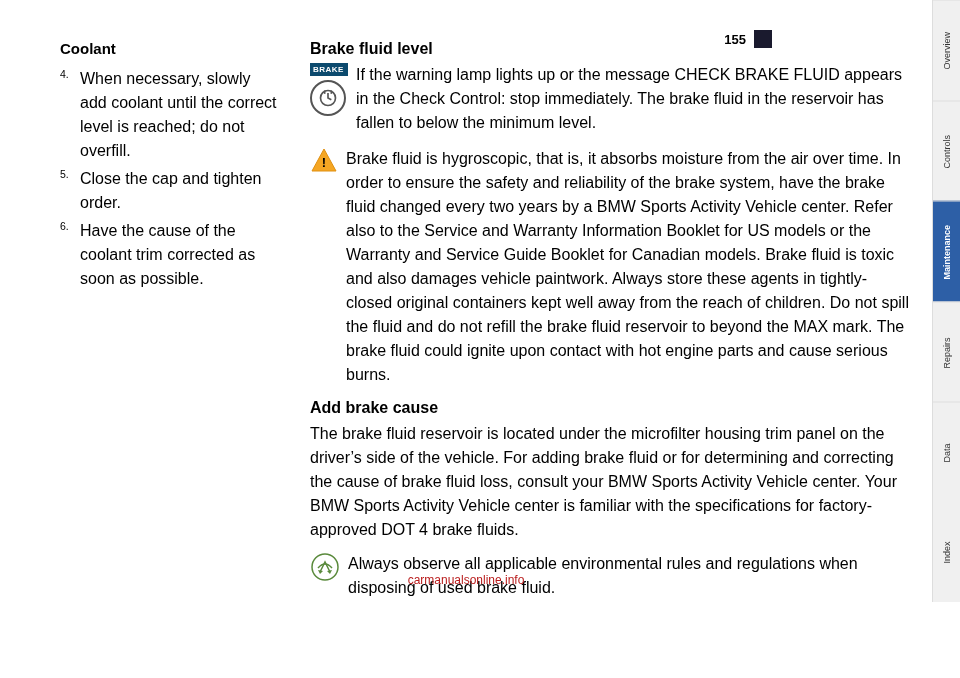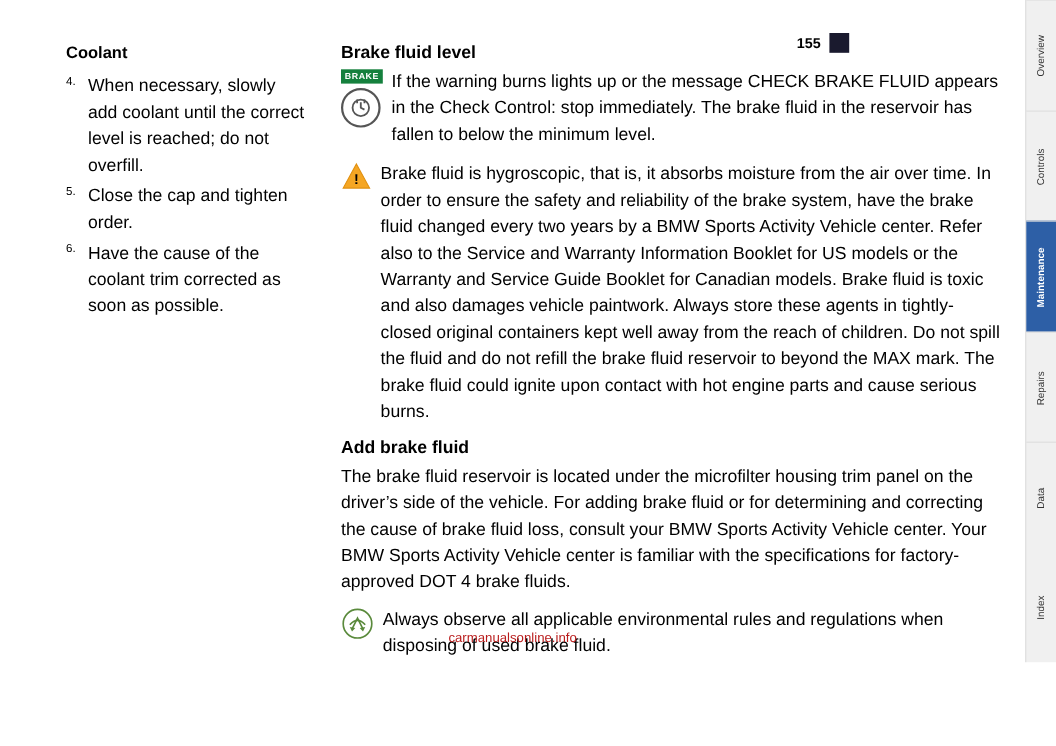--- a/index.html
+++ b/index.html
@@ -111,25 +111,24 @@
 
     .brake-icon-area {
       display: flex;
       flex-direction: column;
       gap: 4px;
       flex-shrink: 0;
       width: 38px;
     }
 
     .brake-label-box {
-      background: #15803d;
+      background: #0c4a6e;
       color: #fff;
       font-size: 8px;
       font-weight: bold;
-      text-align: center;
       padding: 2px 3px;
       letter-spacing: 0.5px;
     }
 
     .brake-symbol-box {
       width: 36px;
       height: 36px;
       border: 2px solid #555;
       border-radius: 50%;
       display: flex;
@@ -265,35 +264,35 @@
             <div class="brake-label-box">BRAKE</div>
             <div class="brake-symbol-box">
               <svg viewBox="0 0 24 24" width="20" height="20" fill="none" stroke="#555" stroke-width="2">
                 <circle cx="12" cy="12" r="9"></circle>
                 <path d="M12 6v6l4 2"></path>
                 <line x1="8" y1="3" x2="8" y2="7"></line>
                 <line x1="16" y1="3" x2="16" y2="7"></line>
               </svg>
             </div>
           </div>
-          <span class="body-text">If the warning burns lights up or the message CHECK BRAKE FLUID appears in the Check Control: stop immediately. The brake fluid in the reservoir has fallen to below the minimum level.</span>
+          <span class="body-text">If the warning lamp lights up or the message CHECK BRAKE FLUID appears in the Check Control: stop immediately. The brake fluid in the reservoir has fallen to below the minimum level.</span>
         </div>
 
         <div class="warning-box">
           <div class="warning-triangle">
             <svg viewBox="0 0 28 28" fill="none" xmlns="http://www.w3.org/2000/svg">
               <polygon points="14,2 26,24 2,24" fill="#f5a623" stroke="#e09010" stroke-width="1"></polygon>
               <text x="14" y="20" text-anchor="middle" font-size="13" font-weight="bold" fill="#000">!</text>
             </svg>
           </div>
           <span class="body-text">Brake fluid is hygroscopic, that is, it absorbs moisture from the air over time. In order to ensure the safety and reliability of the brake system, have the brake fluid changed every two years by a BMW Sports Activity Vehicle center. Refer also to the Service and Warranty Information Booklet for US models or the Warranty and Service Guide Booklet for Canadian models. Brake fluid is toxic and also damages vehicle paintwork. Always store these agents in tightly-closed original containers kept well away from the reach of children. Do not spill the fluid and do not refill the brake fluid reservoir to beyond the MAX mark. The brake fluid could ignite upon contact with hot engine parts and cause serious burns.</span>
         </div>
 
         <div class="add-brake-fluid-section">
-          <div class="section-subtitle">Add brake fluid</div>
+          <div class="section-subtitle">Add brake cause</div>
           <p class="body-text">The brake fluid reservoir is located under the microfilter housing trim panel on the driver’s side of the vehicle. For adding brake fluid or for determining and correcting the cause of brake fluid loss, consult your BMW Sports Activity Vehicle center. Your BMW Sports Activity Vehicle center is familiar with the specifications for factory-approved DOT 4 brake fluids.</p>
         </div>
 
         <div class="bottom-warning warning-box">
           <div class="eco-icon">
             <svg viewBox="0 0 30 30" fill="none" xmlns="http://www.w3.org/2000/svg">
               <circle cx="15" cy="15" r="13" stroke="#5a8a3c" stroke-width="1.5" fill="none"></circle>
               <path d="M10 20 L15 10 L20 20" stroke="#5a8a3c" stroke-width="1.5" fill="none"></path>
               <path d="M8 16 Q15 8 22 16" stroke="#5a8a3c" stroke-width="1.5" fill="none"></path>
               <path d="M10 22 L8 18 L13 19 Z" fill="#5a8a3c"></path>

